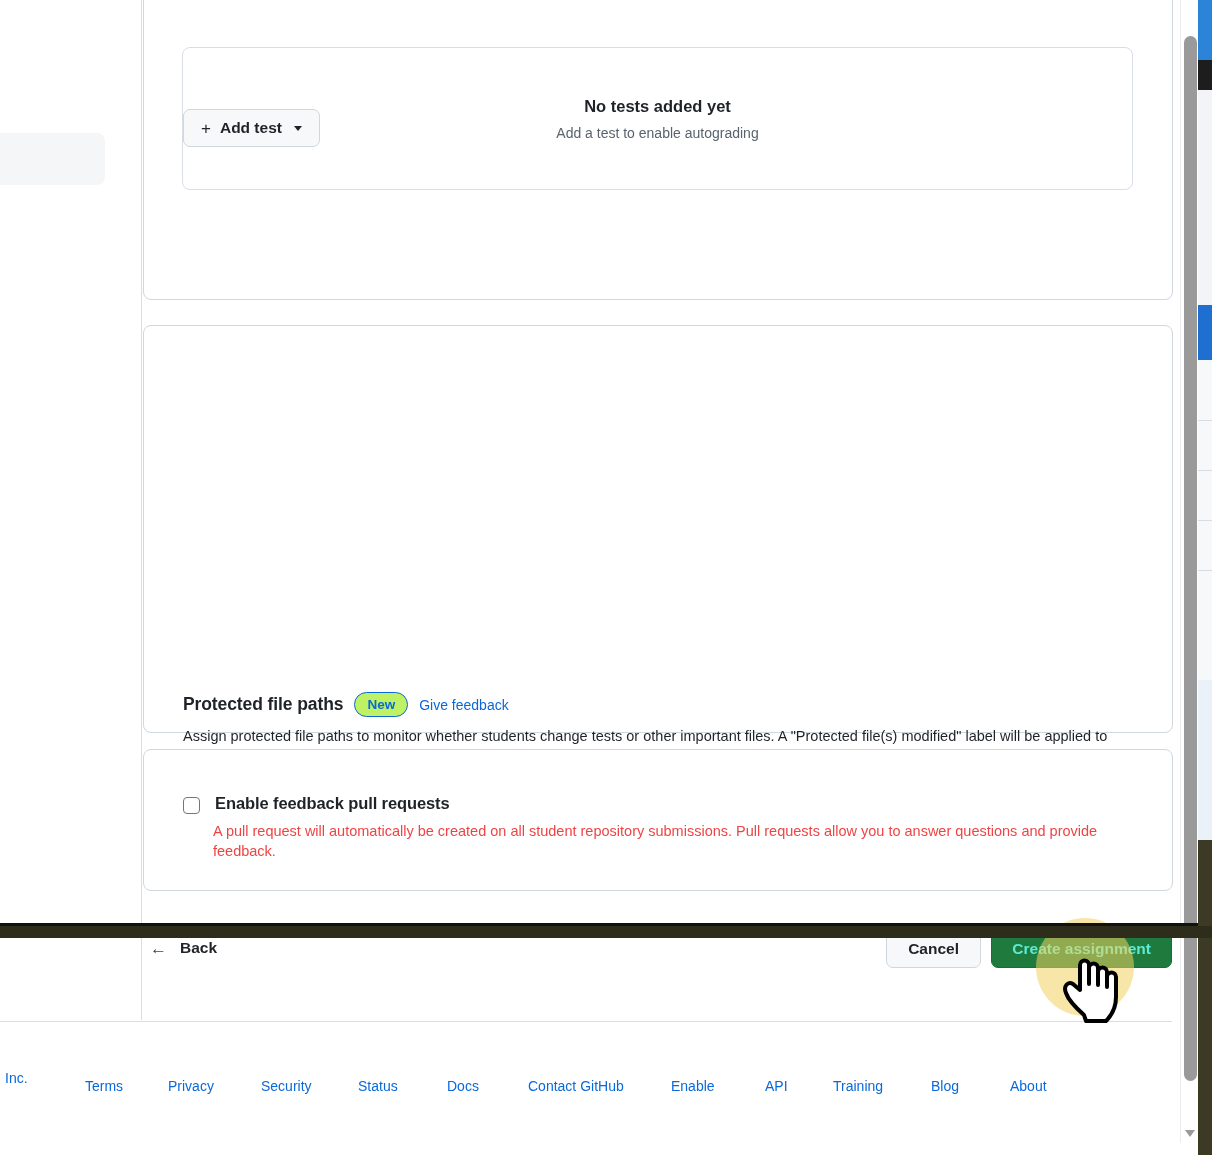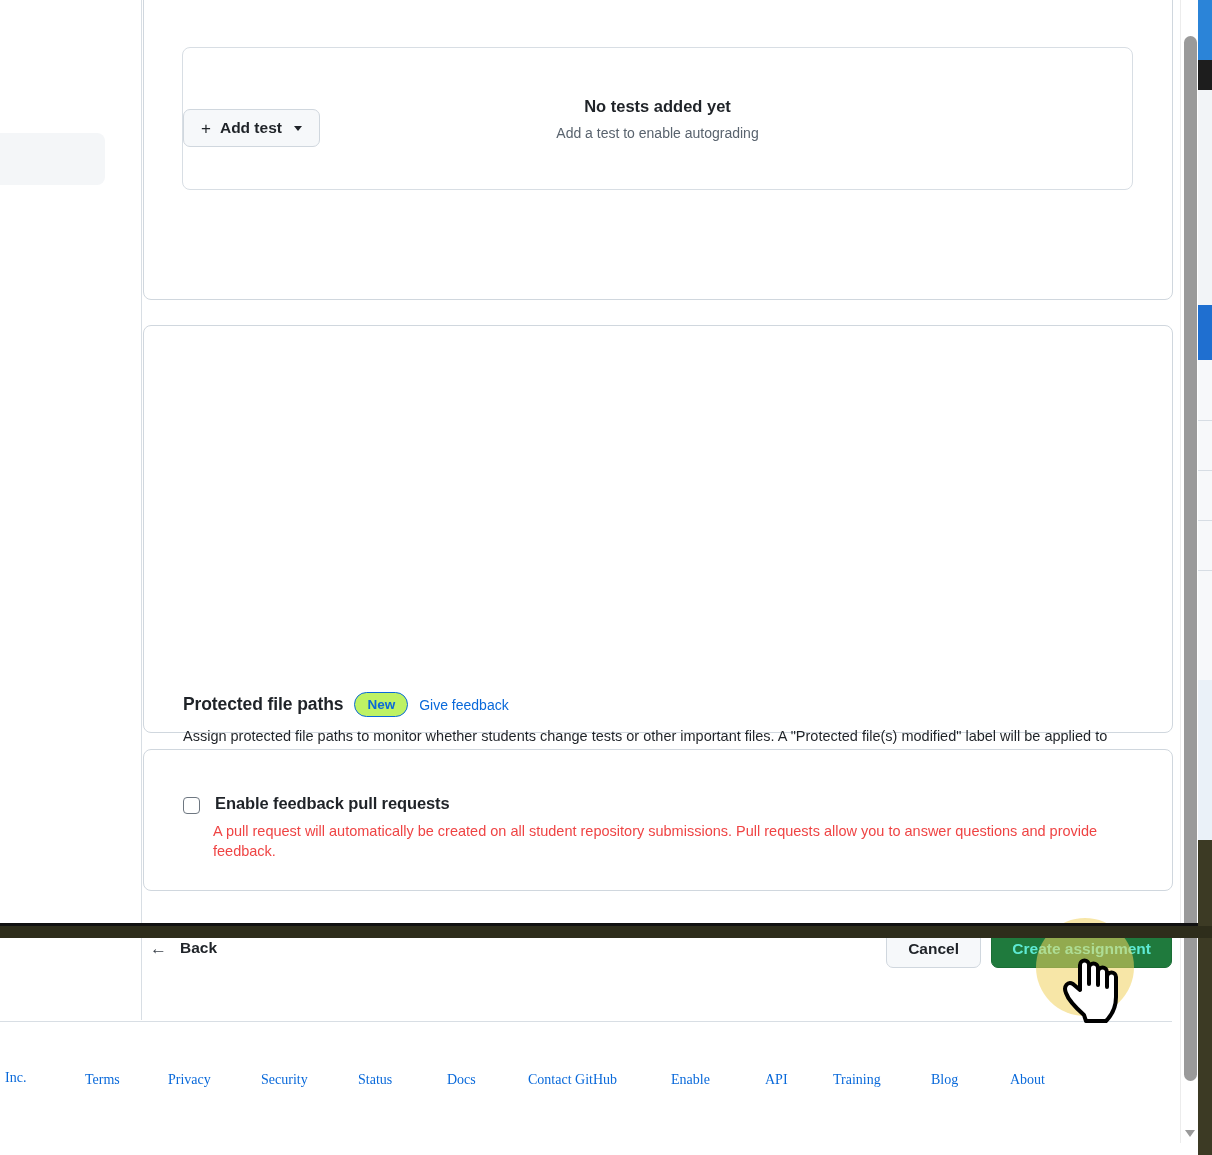--- a/index.html
+++ b/index.html
@@ -163,28 +163,28 @@
     position:absolute; right:0; top:0; height:38px; padding:0 20px;
     background:#1f7a3d; border:1px solid #1a6e35; color:#5eead4;
     font-size:15.5px; font-weight:700; border-radius:7px;
   }
 
   .footer-rule {
     position:absolute; left:0; top:1021px; width:1172px; height:1px; background:#d8dee4;
   }
   .footer {
     position:absolute; left:0; top:1070px; width:1194px; height:30px;
-    display:flex; align-items:center;font-family:Liberation Serif, serif;
+    display:flex; align-items:center;
   }
   .footer-copy {
     position:absolute; left:5px; top:0; font-size:14px; color:#0969da;
     white-space:nowrap; overflow:hidden;
   }
   .footer-link {
-    position:absolute; top:2px; font-size:14px; color:#0969da; text-decoration:none;
+    position:absolute; top:8px; font-size:14px; color:#0969da; text-decoration:none;
     white-space:nowrap; cursor:pointer;
   }
 
   
   .scrollbar {
     position:absolute; right:14px; top:0; width:18px; height:1143px;
     background:#ffffff; border-left:1px solid #ececec;
   }
   .sb-thumb {
     position:absolute; left:3px; top:36px; width:13px; height:1045px;

